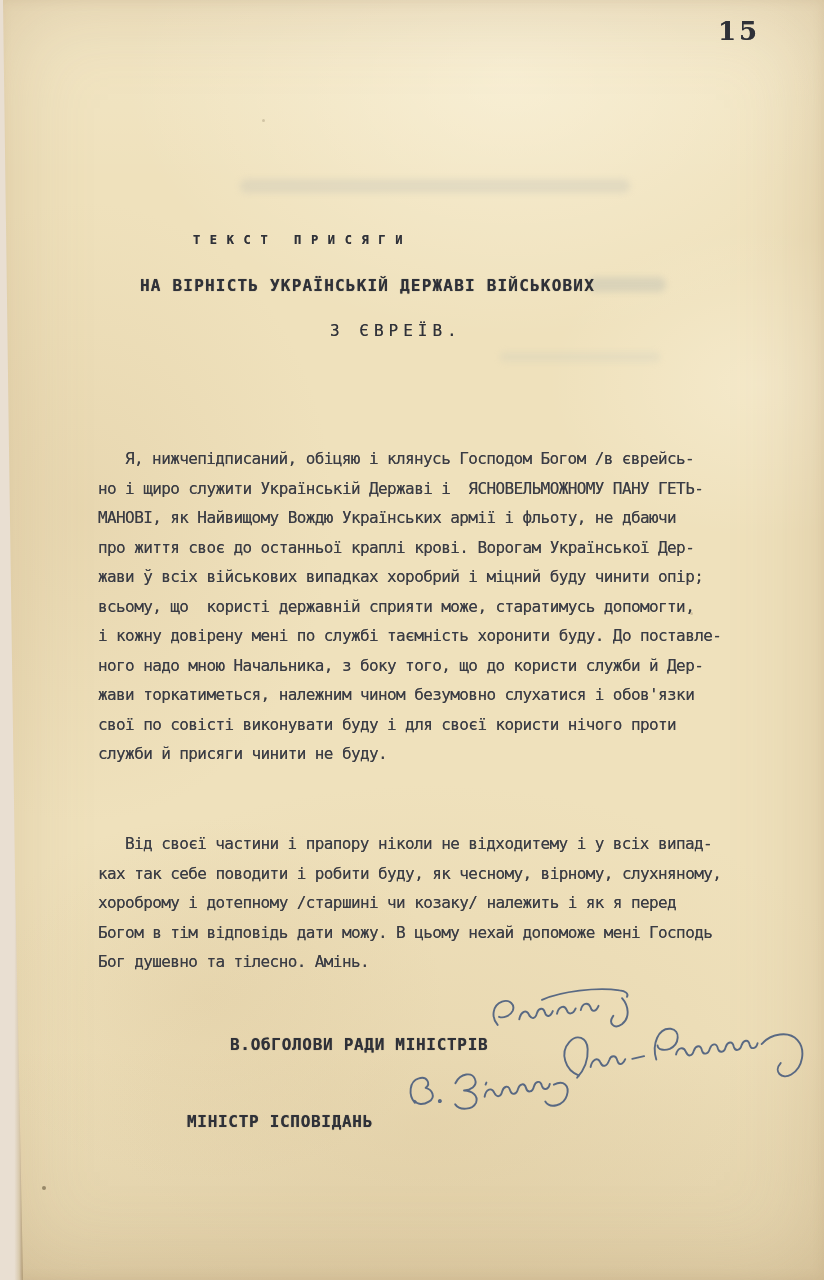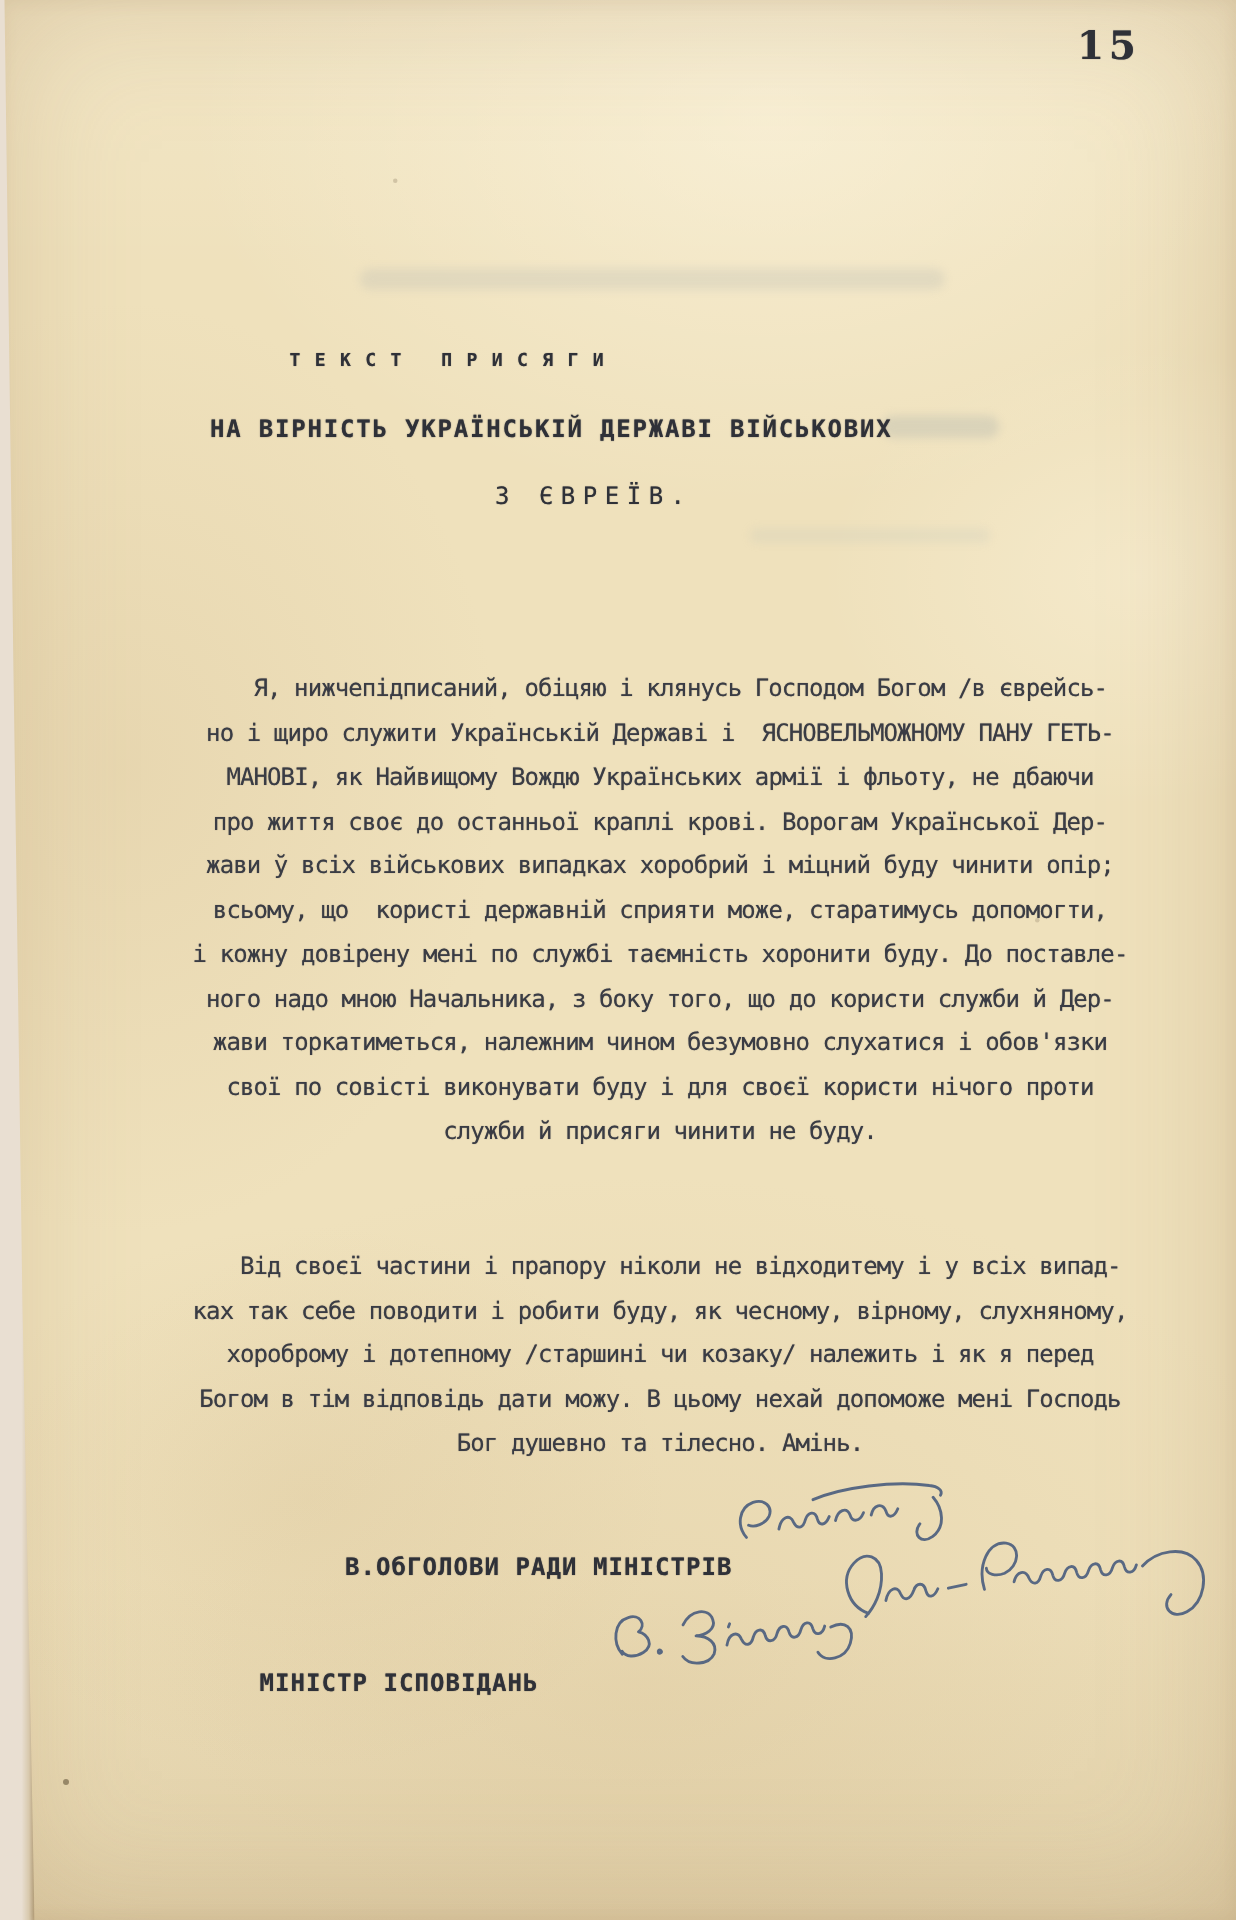--- a/index.html
+++ b/index.html
@@ -17,21 +17,20 @@
     overflow:hidden;
     background-color:var(--paper);
     background-image:
       radial-gradient(ellipse 620px 420px at 62% 6%, rgba(255,249,230,0.50), rgba(255,249,230,0) 62%),
       radial-gradient(ellipse 420px 520px at 10% 40%, rgba(206,180,135,0.22), rgba(206,180,135,0) 60%),
       radial-gradient(ellipse 760px 520px at 52% 88%, rgba(212,188,142,0.28), rgba(212,188,142,0) 66%),
       radial-gradient(ellipse 300px 220px at 92% 30%, rgba(255,248,228,0.35), rgba(255,248,228,0) 70%),
       radial-gradient(ellipse 340px 260px at 25% 78%, rgba(201,175,128,0.18), rgba(201,175,128,0) 70%),
       linear-gradient(180deg, rgba(255,250,236,0.20), rgba(0,0,0,0) 14%, rgba(0,0,0,0) 82%, rgba(146,117,73,0.14));
     box-shadow: inset 0 0 90px rgba(165,134,88,0.30), inset 0 0 12px rgba(150,120,80,0.14);
-    text-align: center;
   }
   
   .edge-strip{
     position:absolute;left:0;top:0;width:26px;height:1280px;
     background:linear-gradient(90deg,var(--paper-edge) 0 55%, #d8c9ad 74%, rgba(138,112,76,0.40) 90%, rgba(138,112,76,0));
     clip-path:polygon(0 0, 3px 0, 9px 35%, 15px 68%, 23px 100%, 0 100%);
     filter:drop-shadow(2px 0 2px rgba(120,95,60,0.30));
   }
   .speck{position:absolute;border-radius:50%;background:rgba(90,75,50,0.55);}
   .smudge{position:absolute;border-radius:8px;filter:blur(3px);}
@@ -47,21 +46,20 @@
     font-weight:bold;font-size:26px;letter-spacing:3px;
     color:var(--ink-title);
   }
   .title-sp{font-size:12px;font-weight:bold;letter-spacing:1.2px;color:var(--ink-title);}
   .title-sub{font-size:16px;font-weight:bold;letter-spacing:1.2px;color:var(--ink-title);text-shadow:0 0 0.8px rgba(47,49,56,0.8);}
   .title-small{font-size:16px;font-weight:normal;letter-spacing:5px;color:var(--ink-title);}
   .para{
     position:absolute;left:98px;width:660px;
     font-size:16px;letter-spacing:-0.6px;line-height:29.5px;
     color:var(--ink);
-    margin-left:12px;
   }
   .para .line{white-space:pre;text-shadow:0 0 0.6px rgba(58,60,68,0.7);}
   .para .line:first-child{text-indent:27px;}
   .role{font-size:16px;font-weight:bold;letter-spacing:0.7px;color:var(--ink-title);text-shadow:0 0 0.7px rgba(47,49,56,0.8);margin-top:36px;}
   .sig{position:absolute;overflow:visible;}
   .sig path{fill:none;stroke:var(--ink-sign);stroke-width:1.9;stroke-linecap:round;stroke-linejoin:round;opacity:0.88;}
 </style>
 </head>
 <body>
 
@@ -118,21 +116,21 @@
 
   <svg class="sig" style="left:552px;top:1018px;transform:rotate(-3deg);" width="268" height="70" viewBox="0 0 268 70">
     <path d="M26 52 C12 46 8 28 18 18 C26 10 36 14 36 26 C36 38 30 48 24 54"></path>
     <path d="M38 44 C40 36 46 34 48 40 C50 45 54 45 57 38 C59 33 64 33 65 39 C66 44 70 44 73 38"></path>
     <path d="M80 38 L92 36"></path>
     <path d="M104 40 C100 24 108 8 120 10 C130 12 128 26 118 30 C112 32 106 30 106 26"></path>
     <path d="M124 36 C126 29 132 28 134 34 C136 39 140 39 142 33 C144 28 149 27 150 33 C151 38 156 38 158 32 C160 27 165 26 166 32 C167 37 172 37 174 31 C176 26 181 25 182 31 C183 36 188 36 190 30 C192 25 197 24 198 30 C199 35 204 35 206 29"></path>
     <path d="M210 30 C220 20 238 18 246 28 C254 38 250 56 238 62 C228 67 220 58 228 50"></path>
   </svg>
 
-  <div class="typed role" style="left:173px;top:1076px;">МІНІСТР ІСПОВІДАНЬ</div>
+  <div class="typed role" style="left:187px;top:1076px;">МІНІСТР ІСПОВІДАНЬ</div>
 
   <svg class="sig" style="left:398px;top:1058px;transform:rotate(-5deg);" width="190" height="62" viewBox="0 0 190 62">
     <path d="M16 38 C10 30 12 16 22 14 C30 12 34 20 28 24 C34 26 38 34 30 38 C24 41 18 40 16 36"></path>
     <path d="M40 38 C40.5 37 41.5 37 42 38 C42.5 39 41 40 40 39"></path>
     <path d="M58 22 C64 12 76 12 78 20 C80 27 72 30 66 30 C74 31 80 36 77 43 C73 50 60 50 56 43"></path>
     <path d="M86 38 C88 30 94 29 96 35 C98 40 102 40 104 34 C106 29 111 28 112 34 C113 39 118 39 120 33 C122 28 127 27 128 33 C129 38 134 38 136 32 C138 27 143 26 144 32 C145 37 150 37 152 31"></path>
     <path d="M88 26 L89 24"></path>
     <path d="M156 32 C166 28 172 34 168 44 C164 54 150 56 146 48"></path>
   </svg>
 

